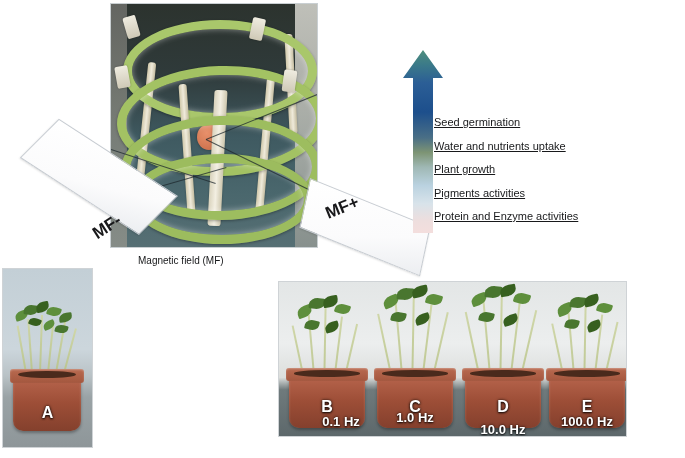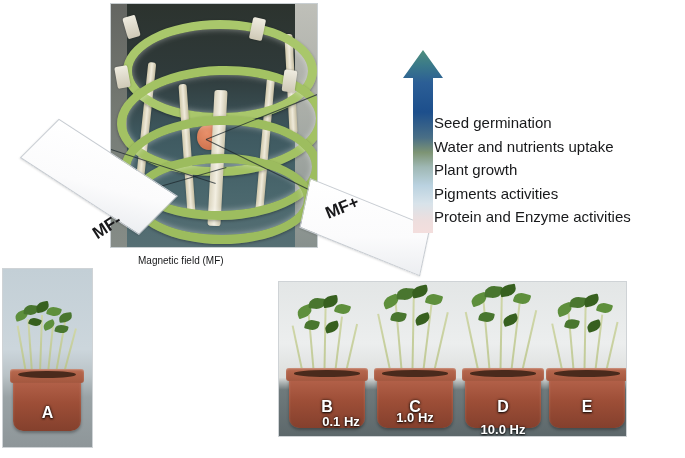--- a/index.html
+++ b/index.html
@@ -129,24 +129,25 @@
   }
   .arrow-wrap svg { display:block; width: 42px; height: 185px; }
 
   
   .effects {
     position: absolute;
     left: 434px; top: 111px;
     width: 251px;
   }
   .effect-line {
-    font-size: 15px;
+    font-size: 11px;
     line-height: 23.5px;
     color: #18191b;
     white-space: nowrap;
+    text-decoration: underline;
   }
 
   
   .photo-a {
     position: absolute;
     left: 2px; top: 268px;
     width: 91px; height: 180px;
     border: 1px solid #cfd3d6;
     box-sizing: border-box;
     overflow: hidden;
@@ -360,15 +361,16 @@
     <div class="leaf" style="left:291px; top:15px; width:16px; height:11px; transform:rotate(7deg);"></div>
     <div class="leaf dark" style="left:305px; top:13px; width:15px; height:11px; transform:rotate(-12deg);"></div>
     <div class="leaf light" style="left:318px; top:21px; width:15px; height:10px; transform:rotate(17deg);"></div>
     <div class="leaf" style="left:286px; top:37px; width:14px; height:10px; transform:rotate(13deg);"></div>
     <div class="leaf dark" style="left:308px; top:39px; width:14px; height:10px; transform:rotate(-17deg);"></div>
     <div class="pot" style="left:270px; top:86px; width:76px; height:60px;">
       <div class="rim"></div>
       <div class="soil"></div>
     </div>
     <div class="pot-label pot-letter" style="left:270px; width:76px; top:116px;">E</div>
+    <div class="pot-label pot-freq" style="left:262px; width:92px; top:132px;">100.0 Hz</div>
   </div>
 
 </div>
 
 </body></html>

